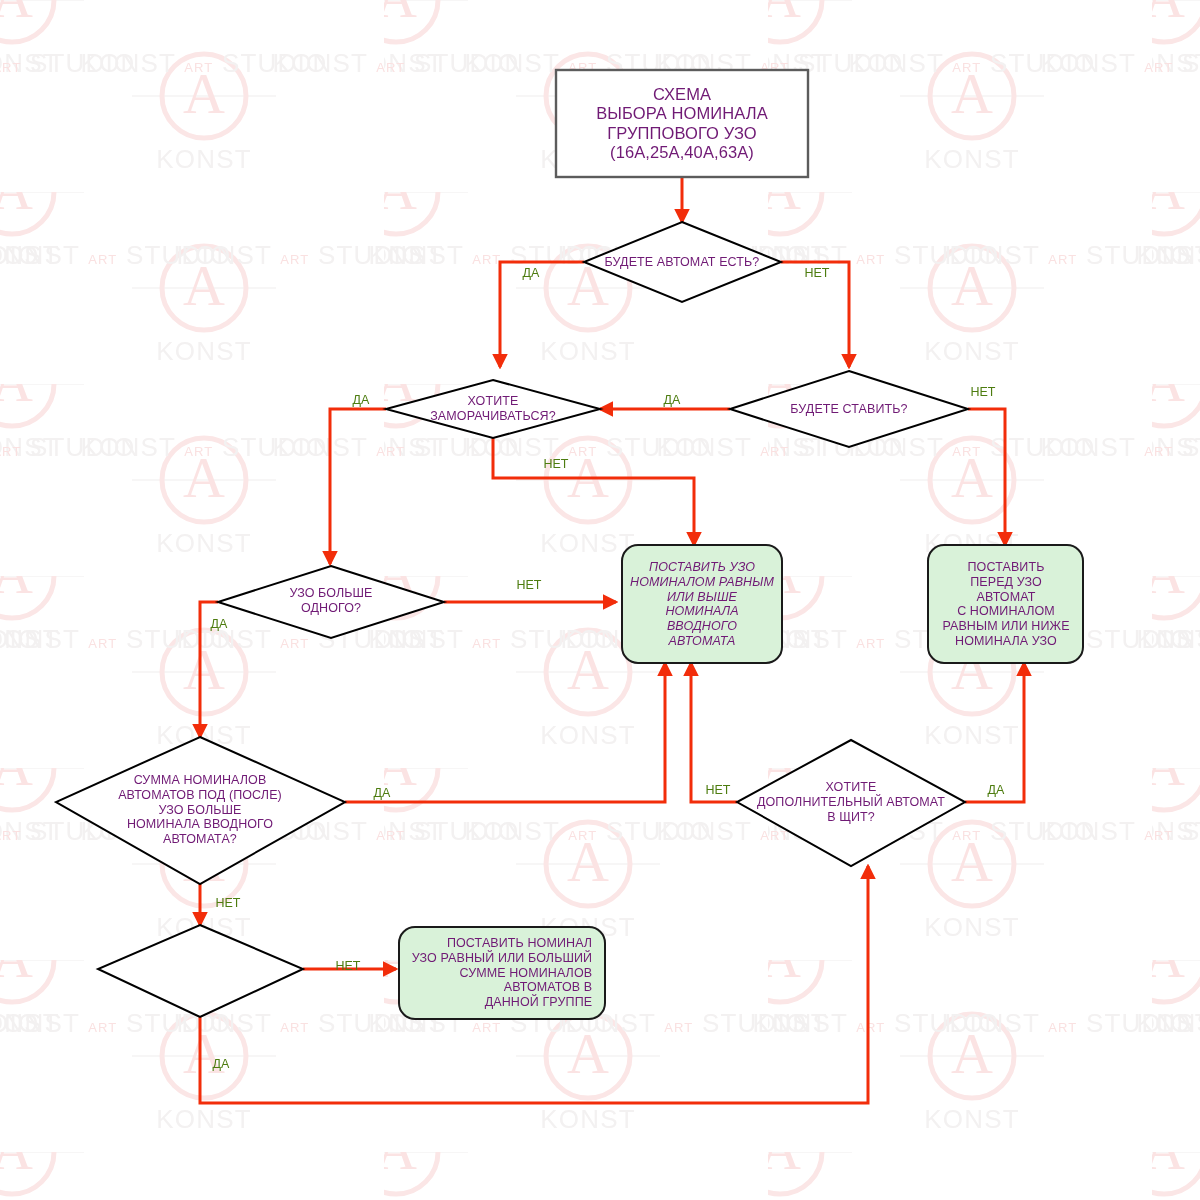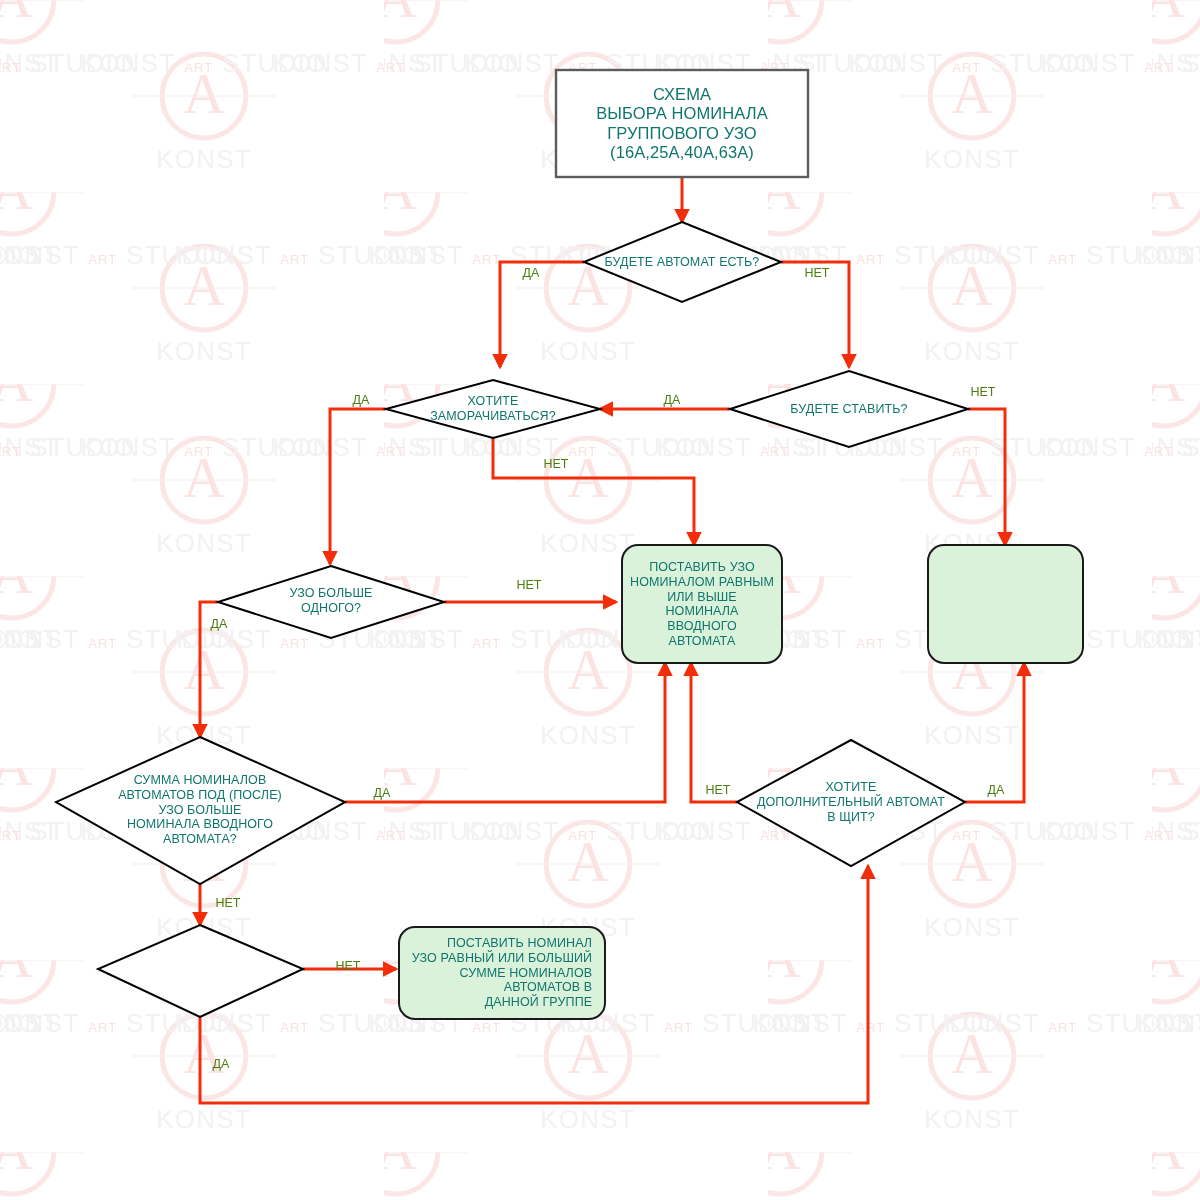--- a/index.html
+++ b/index.html
@@ -33,21 +33,21 @@
   #label-layer {
     position: absolute;
     left: 0; top: 0;
     width: 1200px;
     height: 1200px;
     z-index: 3;
   }
   .node-text {
     position: absolute;
     text-align: center;
-    color: #0f766e;
+    color: #701a75;
     line-height: 1.18;
     white-space: pre;
     transform: translate(-50%, -50%);
     letter-spacing: 0.1px;
   }
   .t-title { font-size: 16.5px; }
   .t-dec   { font-size: 12.5px; }
   .t-proc  { font-size: 12.5px; }
   .edge-label {
     position: absolute;
@@ -242,27 +242,33 @@
 АВТОМАТОВ ПОД (ПОСЛЕ)
 УЗО БОЛЬШЕ
 НОМИНАЛА ВВОДНОГО
 АВТОМАТА?</div>
 
     <div class="node-text t-dec" style="left:851px; top:802px;">ХОТИТЕ
 ДОПОЛНИТЕЛЬНЫЙ АВТОМАТ
 В ЩИТ?</div>
 
 
-    <div class="node-text t-proc" style="left:702px; top:604px;">ПОСТАВИТЬ УЗО
+    <div class="node-text t-proc" style="left:702px; top:604px;font-style:italic;">ПОСТАВИТЬ УЗО
 НОМИНАЛОМ РАВНЫМ
 ИЛИ ВЫШЕ
 НОМИНАЛА
 ВВОДНОГО
 АВТОМАТА</div>
 
+    <div class="node-text t-proc" style="left:1006px; top:604px;">ПОСТАВИТЬ
+ПЕРЕД УЗО
+АВТОМАТ
+С НОМИНАЛОМ
+РАВНЫМ ИЛИ НИЖЕ
+НОМИНАЛА УЗО</div>
 
     <div class="node-text t-proc" style="left:502px; top:973px;text-align:right;">ПОСТАВИТЬ НОМИНАЛ
 УЗО РАВНЫЙ ИЛИ БОЛЬШИЙ
 СУММЕ НОМИНАЛОВ
 АВТОМАТОВ В
 ДАННОЙ ГРУППЕ</div>
 
     <div id="edge-labels">
         <div class="edge-label" style="left: 531px; top: 273px;">ДА</div>
         <div class="edge-label" style="left: 817px; top: 273px;">НЕТ</div>

